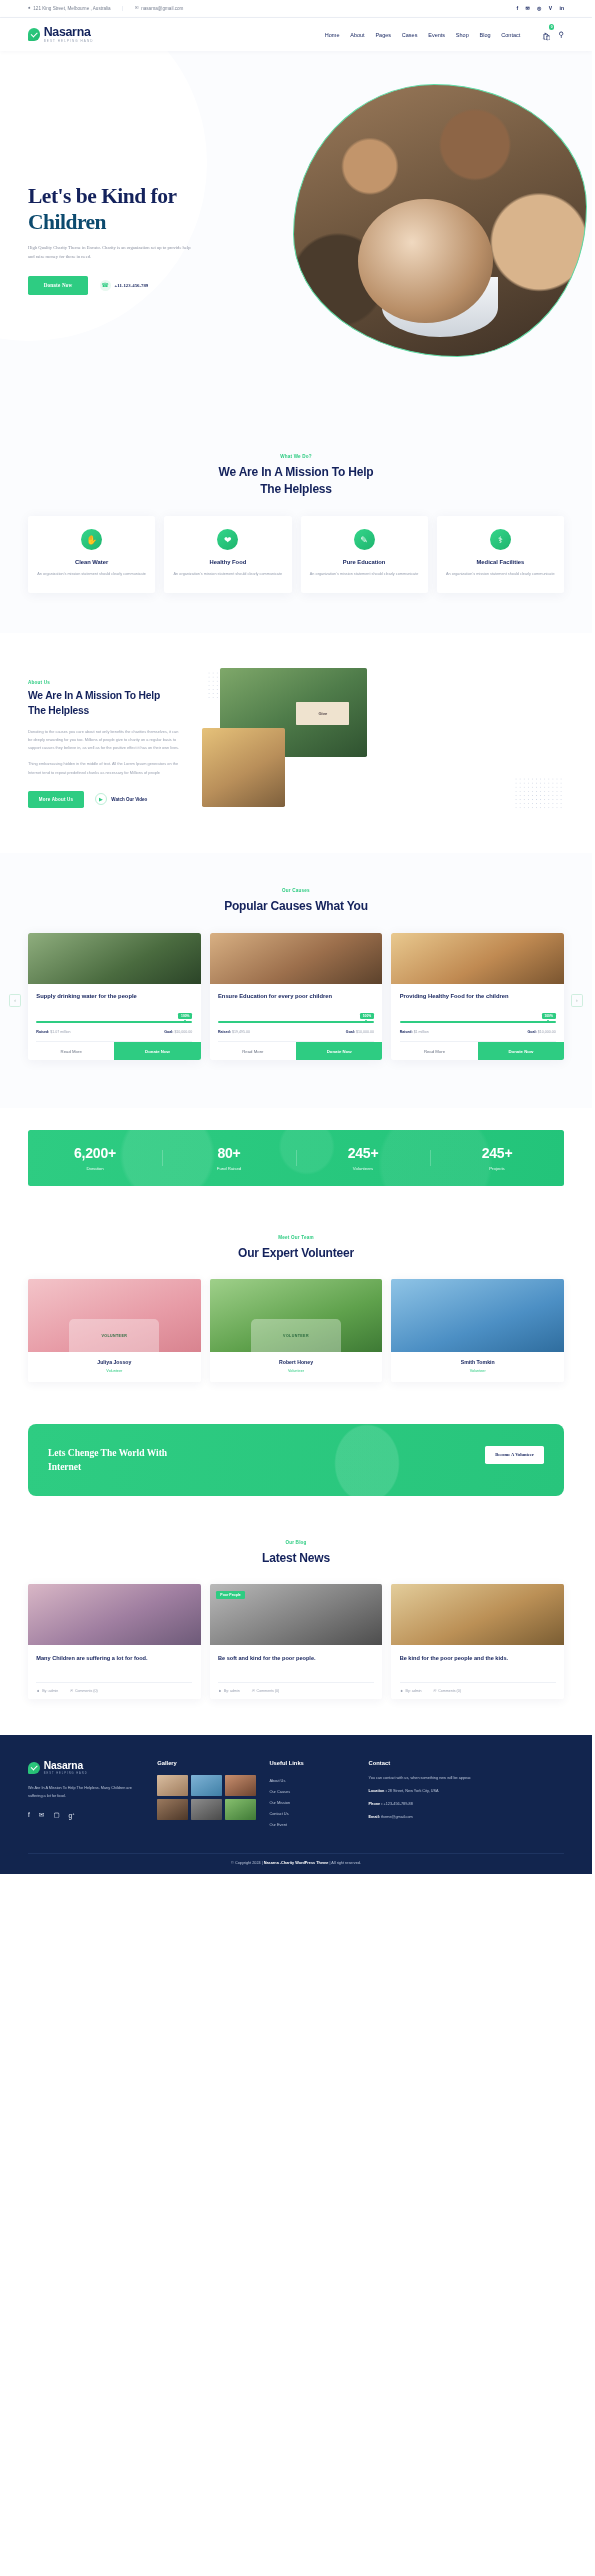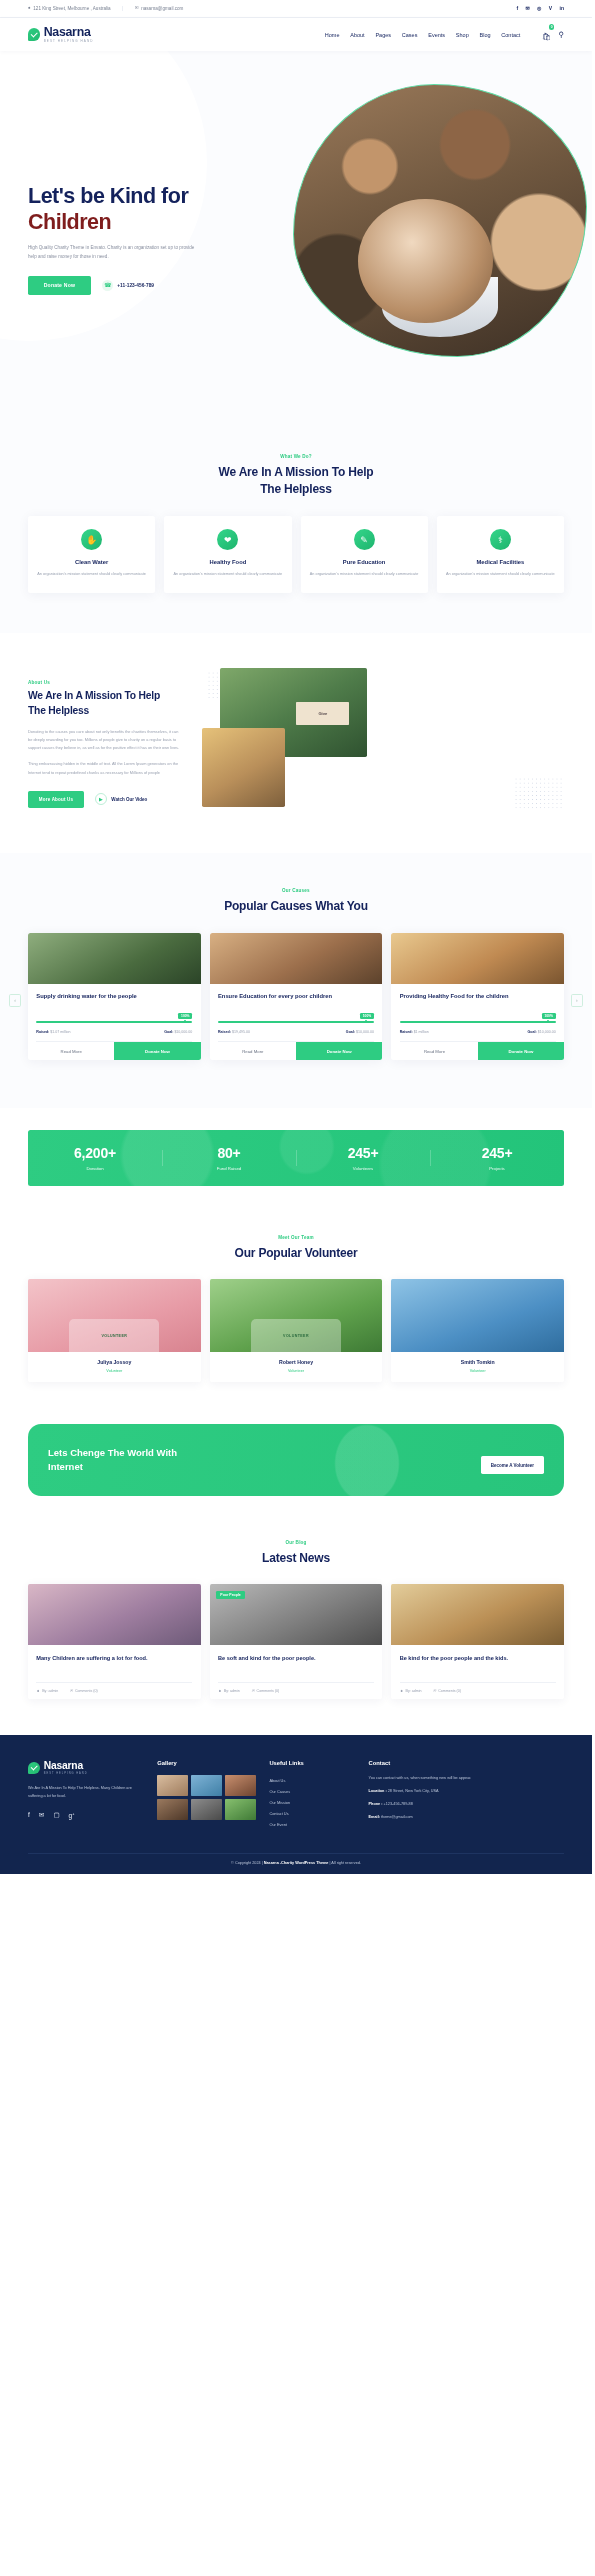--- a/index.html
+++ b/index.html
@@ -71,25 +71,25 @@
     position: relative;
     height: 368px;
     background: #fbfcfe;
     overflow: hidden;
   }
   .hero::before{
     content:""; position:absolute; left:-149px; top:-66px; width:356px; height:356px;
     border-radius:50%; background:#ffffff;
   }
   .hero-inner { position: relative; display: flex; padding: 0 28px; height: 100%; align-items: center;}
-  .hero-copy { width: 248px; position: relative; z-index: 3; padding-top: 8.3px;}
+  .hero-copy { width: 248px; position: relative; z-index: 3; padding-top: 8.3px; font-family: Liberation Serif, serif;}
   .hero-h1 {
     font-size: 21.5px; line-height: 1.22; font-weight: bold; letter-spacing: -0.5px; color: #14225c;
   }
-  .hero-h1 .accent { color: #7f1d1d; display:block; }
+  .hero-h1 .accent { color: #0c4a6e; display:block; }
   .hero-p { margin-top: 8.3px; font-size: 4.6px; line-height: 1.95; color: #8a90a0; width: 170px; }
   .hero-actions { margin-top: 14px; display: flex; align-items: center; gap: 11.6px; }
   .btn-primary {
     background: #2ecc82; color: #fff; border: none;
     font-size: 5.1px; font-weight: bold; padding: 6.6px 15.7px; border-radius: 1.7px;
     font-family: inherit; cursor: pointer; letter-spacing:0.2px;
   }
   .hero-phone { display: flex; align-items: center; gap: 4.1px; }
   .phone-circle {
     width: 10.8px; height: 10.8px; border-radius: 50%; background: #e8f9f0;
@@ -243,22 +243,22 @@
     color:#2b6b3f; font-size:3.6px; font-weight:bold; letter-spacing:0.4px;
   }
   .team-info { text-align: center; padding: 7.4px 0 9px; }
   .team-name { font-size: 5.2px; font-weight: bold; color: #14225c; }
   .team-role { margin-top: 3.3px; font-size: 3.8px; color: #2ecc82; }
 
   
   .cta-sec { padding: 11.6px 28px 33px; }
   .cta-band {
     background: linear-gradient(100deg,#2ecc82,#28c57c);
-    border-radius: 13px; padding: 21.5px 20px; display: flex; align-items: flex-end;
-    position: relative; overflow: hidden;
+    border-radius: 8px; padding: 21.5px 20px; display: flex; align-items: flex-start;
+    position: relative; overflow: hidden; font-family: Liberation Serif, serif;
   }
   .cta-band::after{
     content:""; position:absolute; right:26%; top:-10%; width:116px; height:116px;
     background:
       radial-gradient(ellipse at 50% 40%, rgba(255,255,255,.12) 0 38%, transparent 40%);
   }
   .cta-text { font-size: 9.5px; line-height: 1.5; font-weight: bold; color: #fff; max-width: 182px; position:relative; z-index:2;}
   .cta-btn {
     margin-left: auto; background: #fff; color: #14225c; border: none;
     font-size: 4.5px; font-weight: bold; padding: 6.6px 10px; border-radius: 1.7px;
@@ -535,21 +535,21 @@
       <div class="stat">
         <div class="stat-num">245+</div>
         <div class="stat-lbl">Projects</div>
       </div>
     </div>
   </div>
 
   <div class="team-sec">
     <div class="sec-head">
       <div class="eyebrow">Meet Our Team</div>
-      <div class="sec-title">Our Popular Volunteer</div>
+      <div class="sec-title">Our Expert Volunteer</div>
     </div>
     <div class="team-grid">
       <div class="team-card">
         <div class="team-photo tp-1">
           <div class="vest">VOLUNTEER</div>
         </div>
         <div class="team-info">
           <div class="team-name">Juliya Jossoy</div>
           <div class="team-role">Volunteer</div>
         </div>

